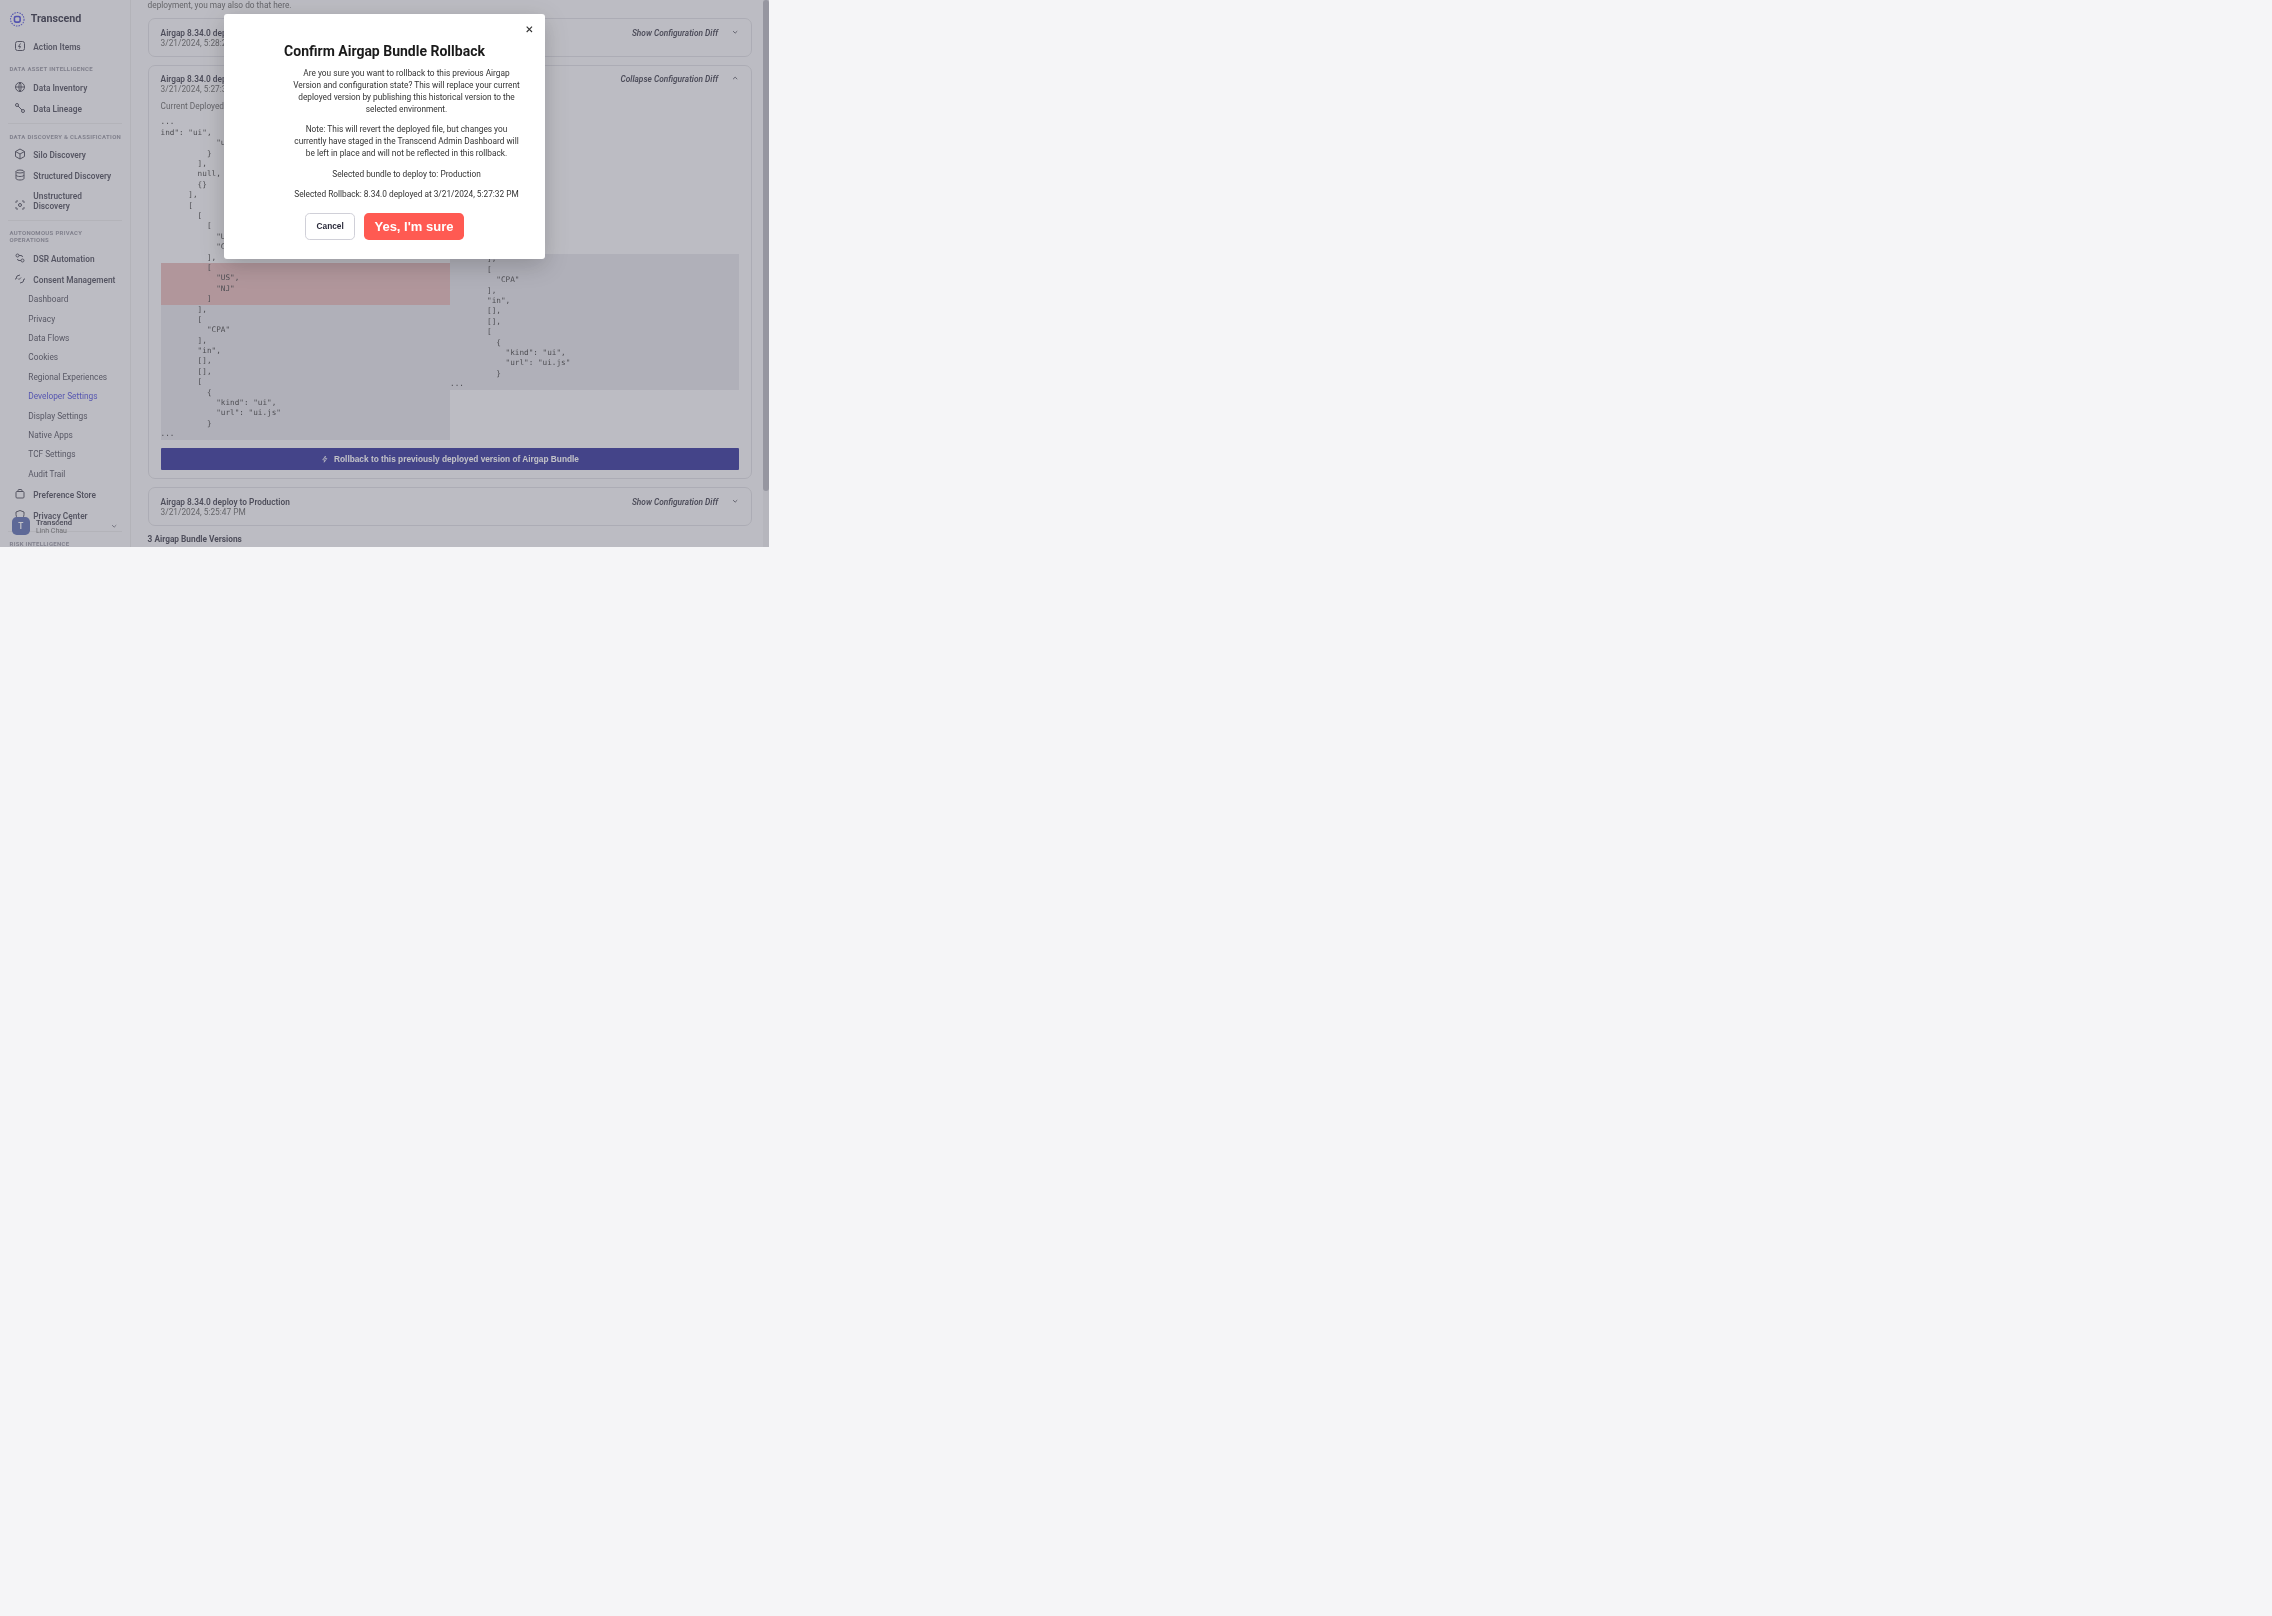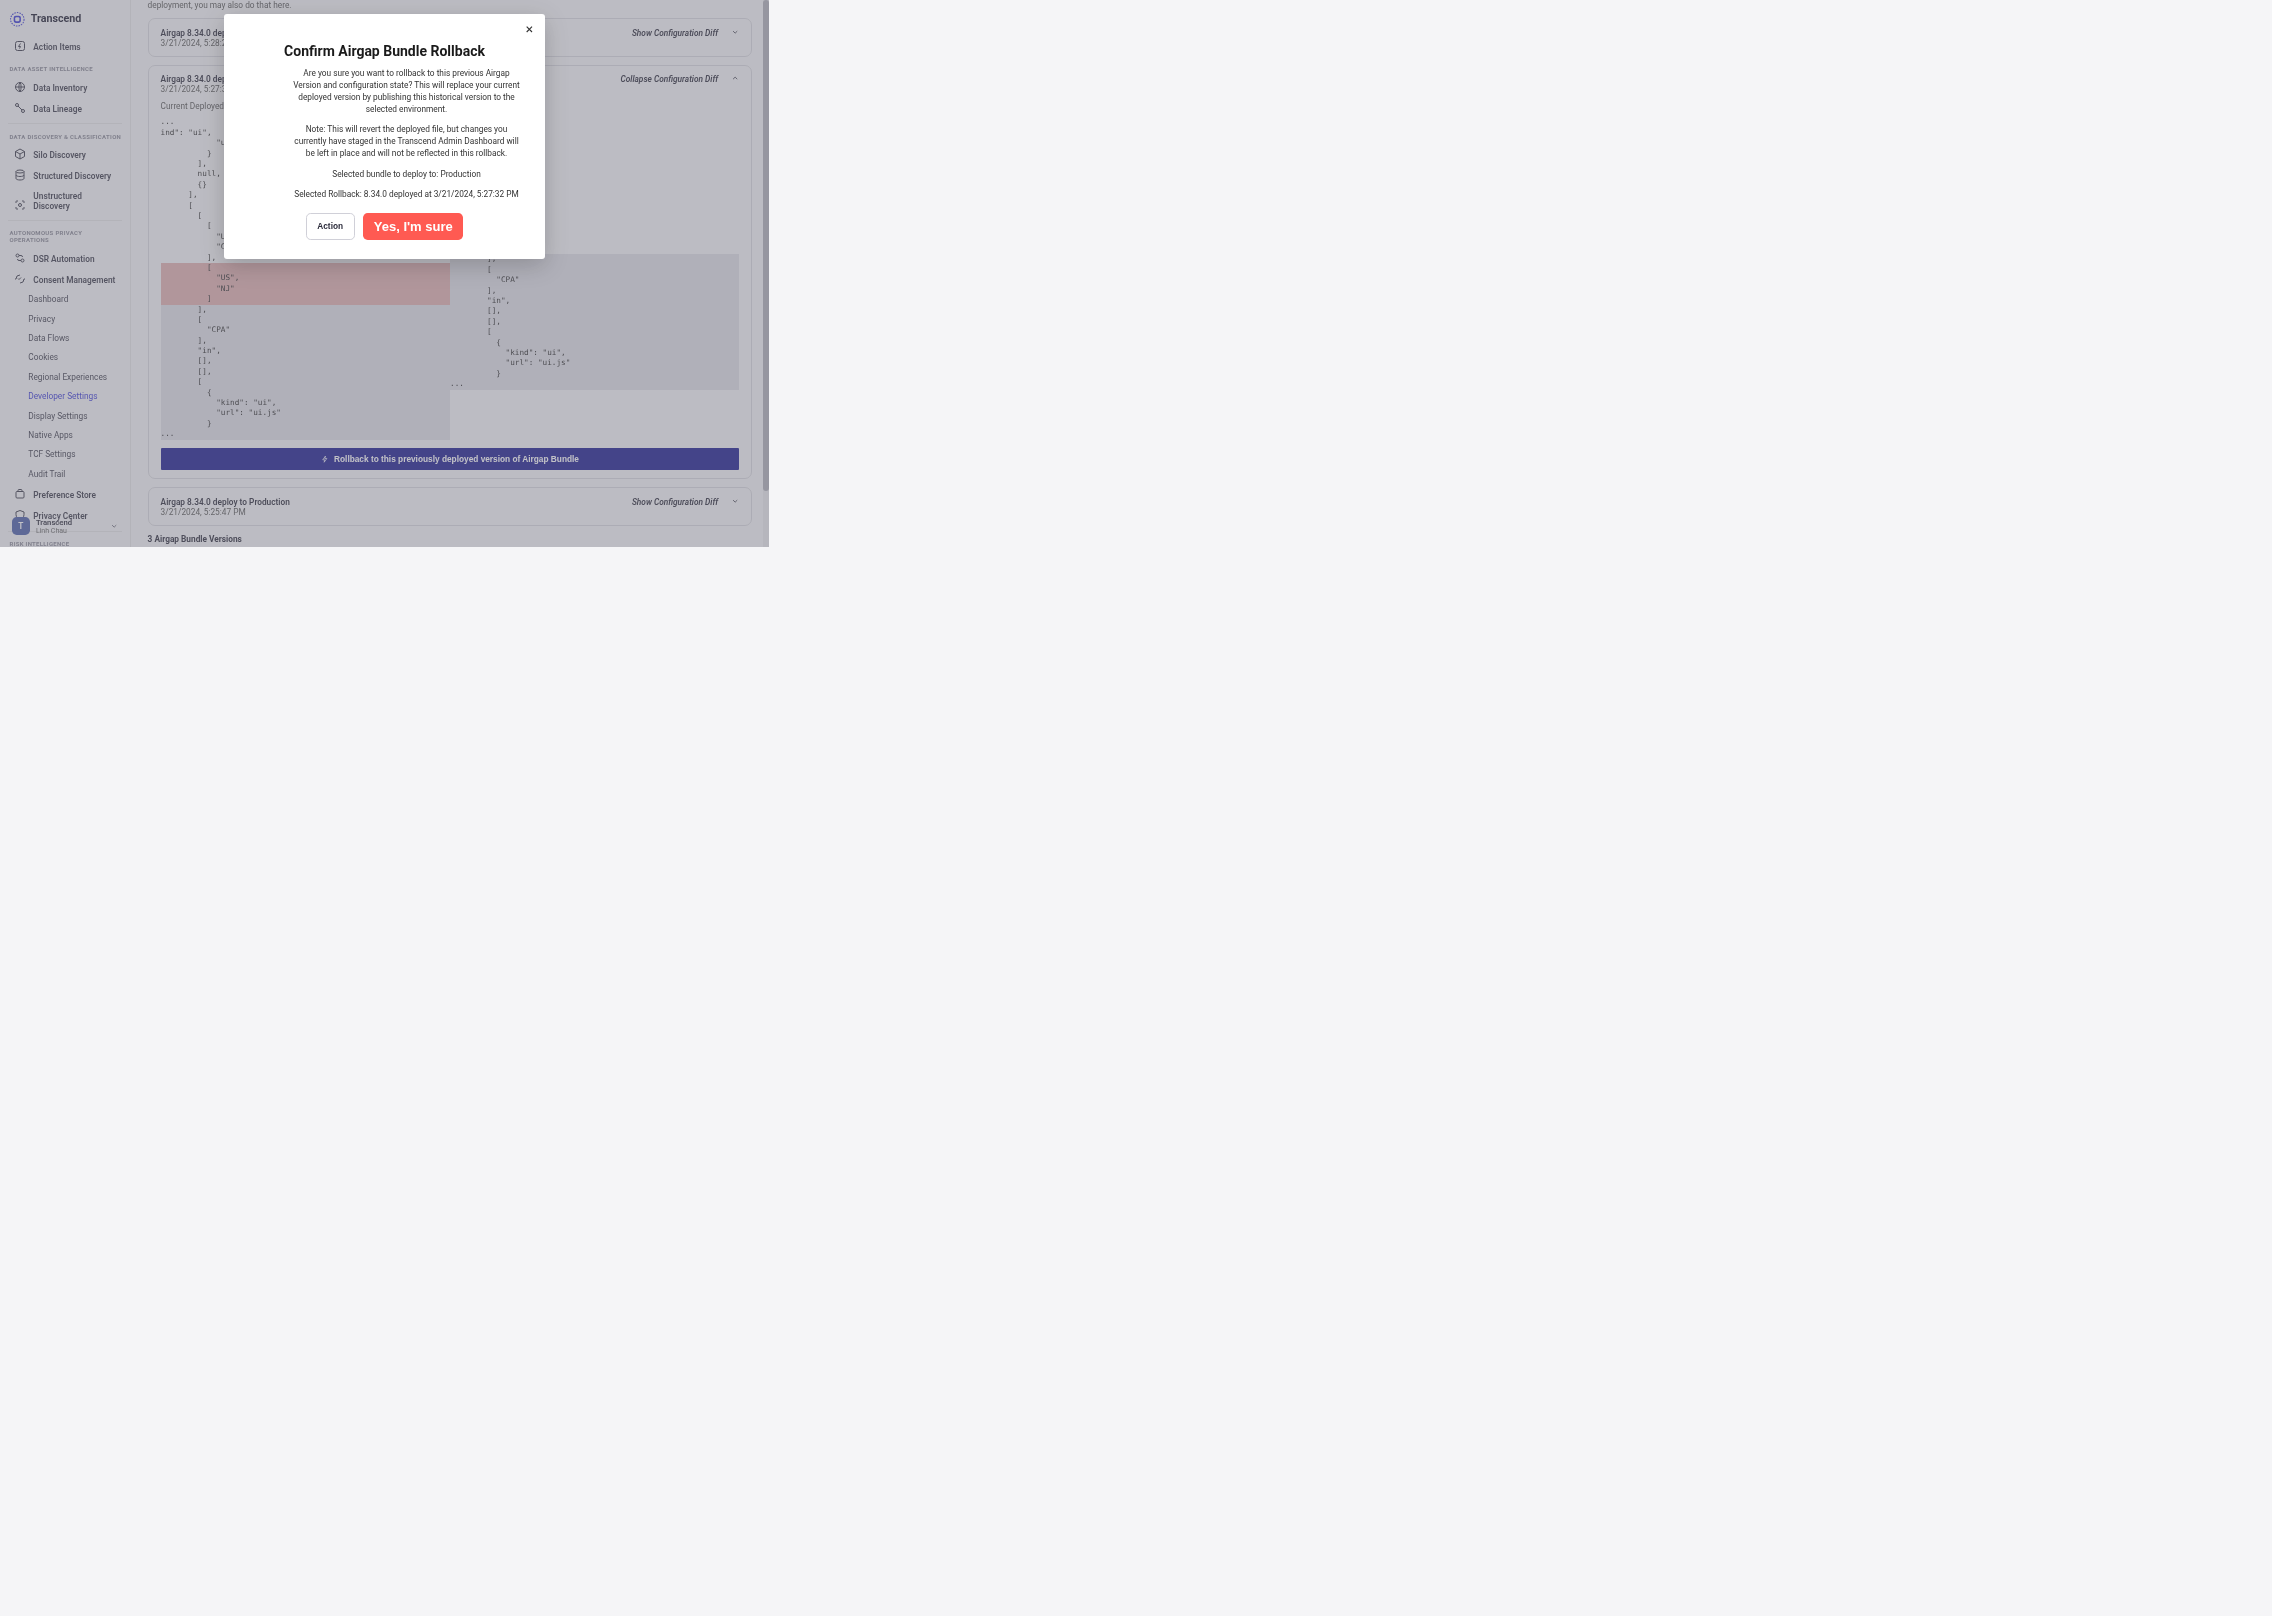--- a/index.html
+++ b/index.html
@@ -532,18 +532,18 @@
       <svg width="10.7" height="10.7" viewBox="0 0 24 24" fill="none" stroke="#333" stroke-width="2.5">
           <path d="M6 6l12 12M18 6L6 18"></path>
         </svg>
     </div>
     <h2 class="modal-title">Confirm Airgap Bundle Rollback</h2>
     <p class="modal-text">Are you sure you want to rollback to this previous Airgap Version and configuration state? This will replace your current deployed version by publishing this historical version to the selected environment.</p>
     <p class="modal-text">Note: This will revert the deployed file, but changes you currently have staged in the Transcend Admin Dashboard will be left in place and will not be reflected in this rollback.</p>
     <p class="modal-text">Selected bundle to deploy to: Production</p>
     <p class="modal-text">Selected Rollback: 8.34.0 deployed at 3/21/2024, 5:27:32 PM</p>
     <div class="modal-actions">
-      <button class="btn-cancel">Action</button>
+      <button class="btn-cancel">Cancel</button>
       <button class="btn-confirm">Yes, I'm sure</button>
     </div>
   </div>
 </div>
 
 
 </body></html>

